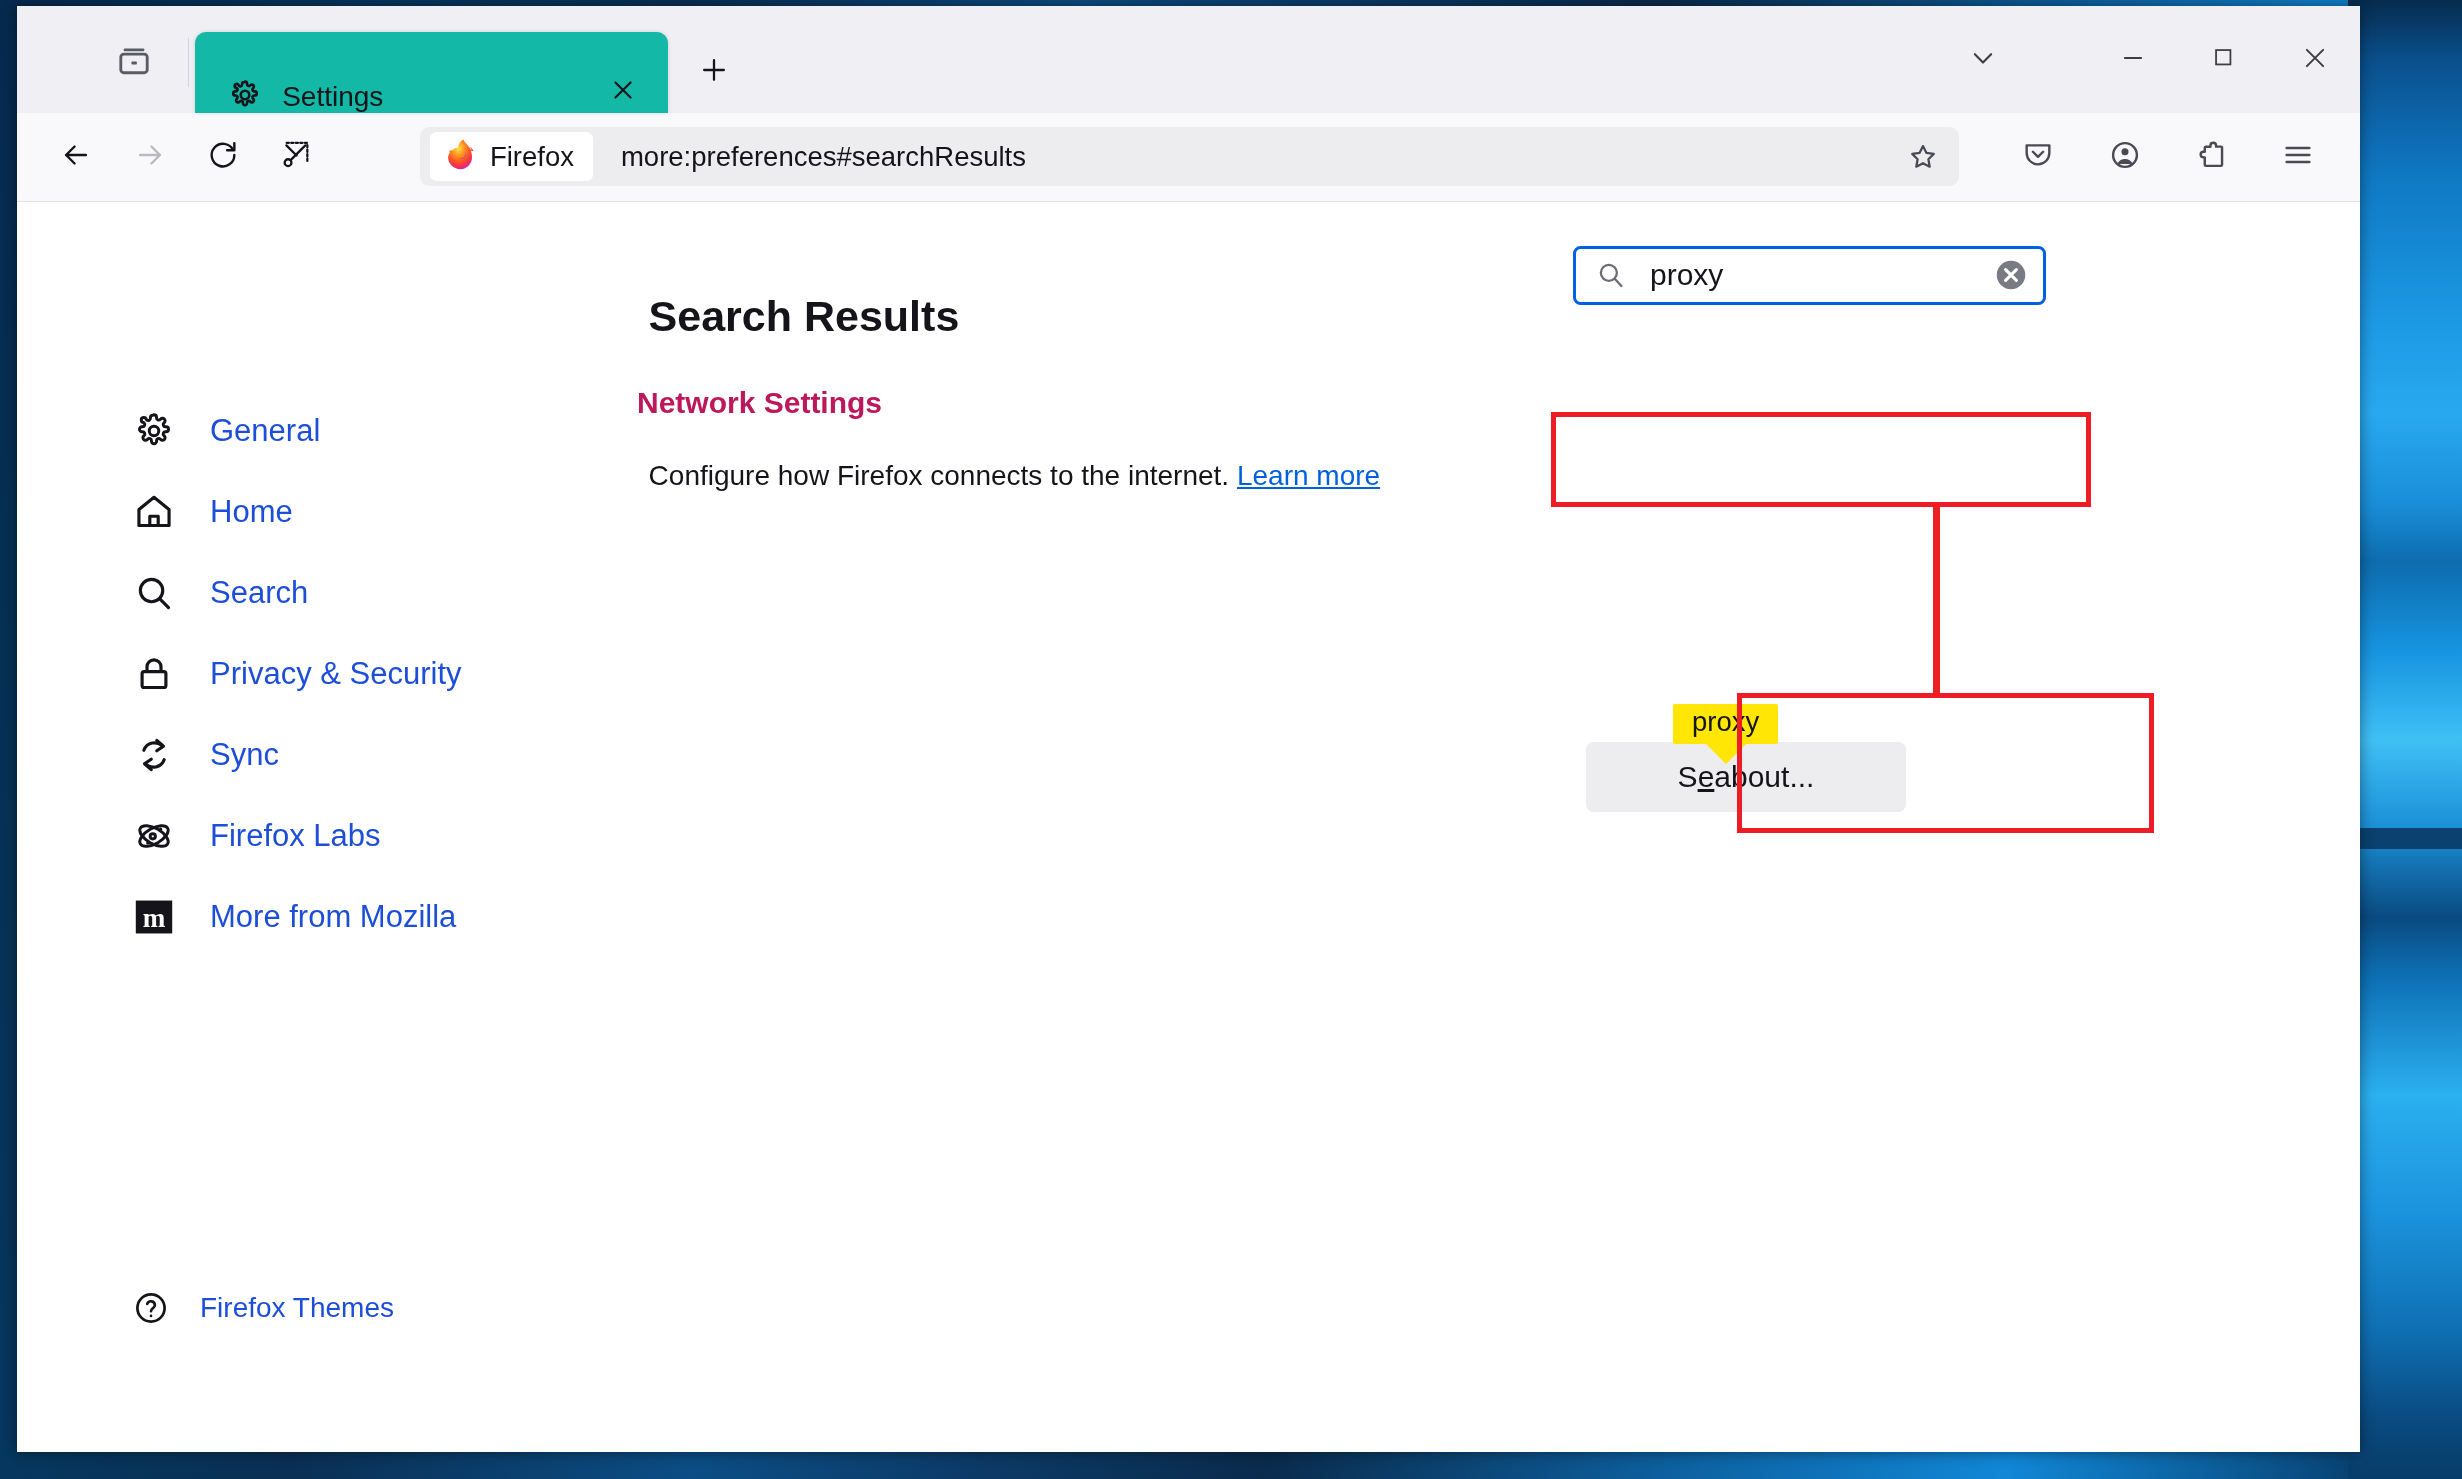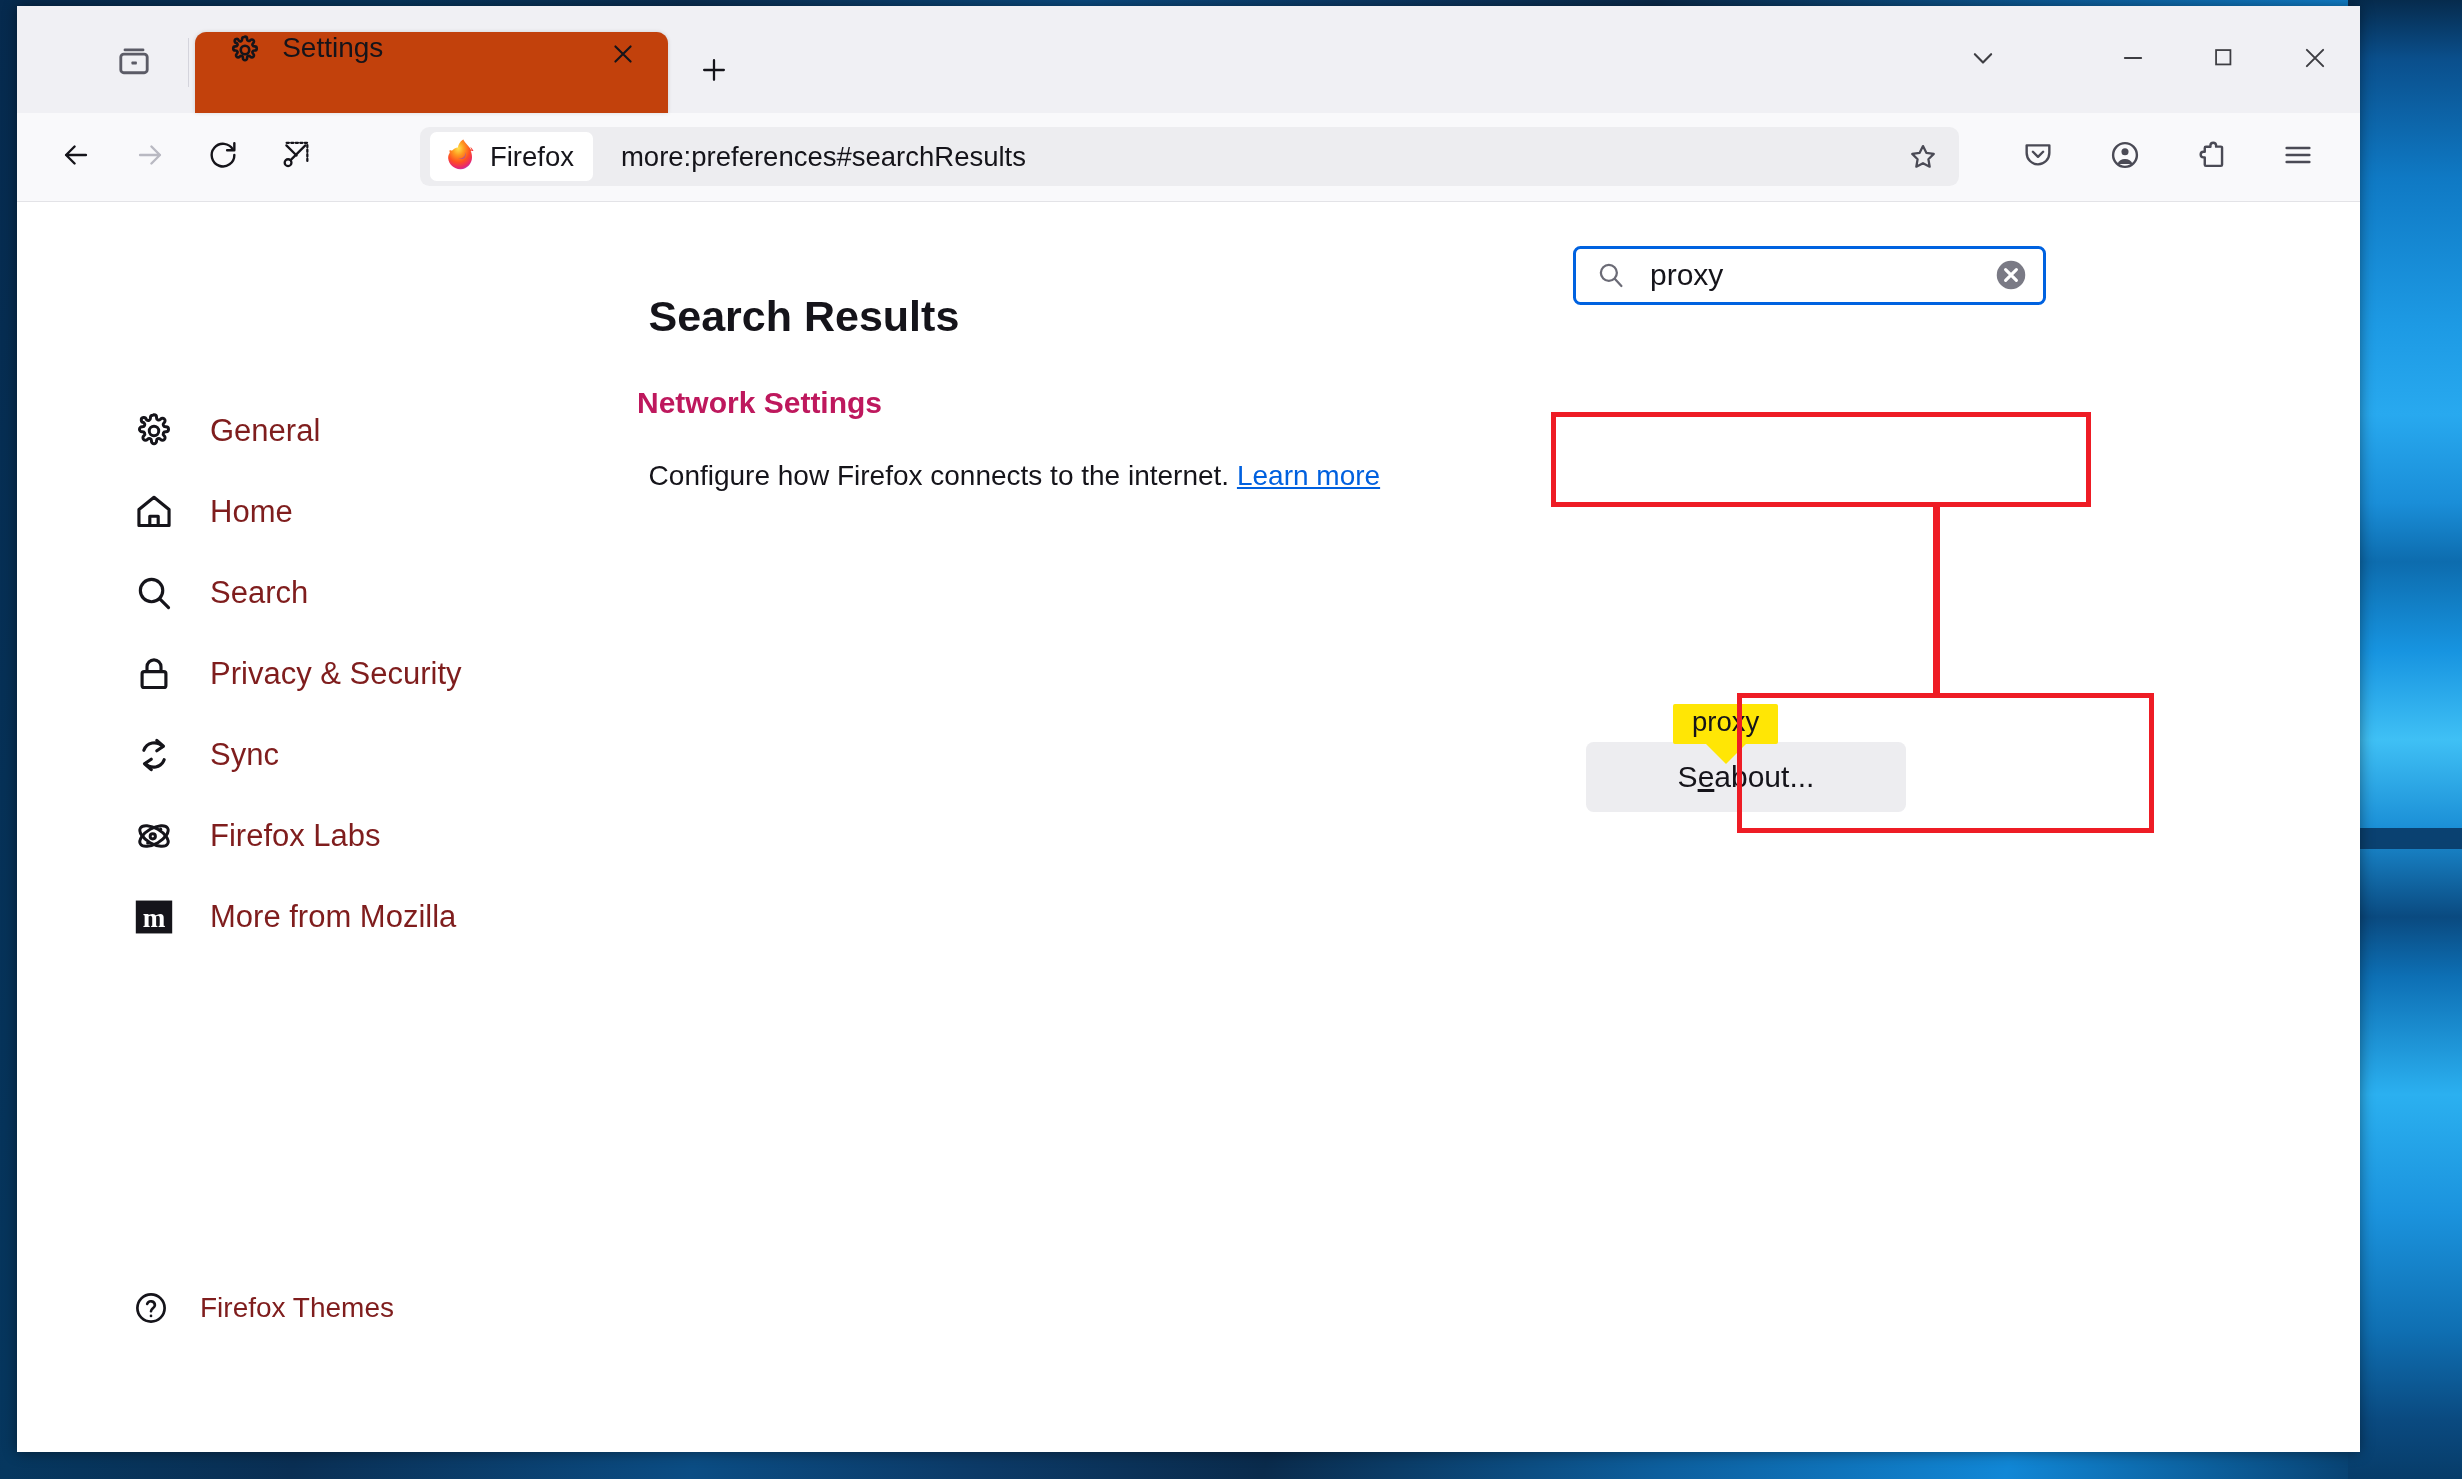--- a/index.html
+++ b/index.html
@@ -77,25 +77,25 @@
   }
   .tabstrip-sep {
     width: 1.9px; height: 49px;
     background: #d4d4dc;
     margin: 0 5.7px 25.6px 24.6px;
   }
   .tab {
     position: relative;
     width: 473px;
     height: 81px;
-    background: #c2410c;
+    background: #14b8a6;
     border-radius: 11.4px 11.4px 0 0;
     box-shadow: 0 0 4.7px rgba(0,0,0,.13);
     display: flex;
-    align-items: flex-start;
+    align-items: flex-end;
     padding: 0 23px 0 32px;
     box-sizing: border-box;
   }
   .tab-favicon { width: 36px; height: 36px; flex: none; margin-right: 19px; display:flex; align-items:center; justify-content:center;}
   .tab-title {
     flex: 1;
     font-size: 28px;
     color: #15141a;
     white-space: nowrap;
     overflow: hidden;
@@ -204,21 +204,21 @@
     box-sizing: border-box;
   }
   .side-item {
     display: flex;
     align-items: center;
     height: 81px;
     padding-left: 115px;
     gap: 34px;
   }
   .side-icon { width: 44px; height: 44px; flex: none; display:flex; align-items:center; justify-content:center; }
-  .side-label { font-size: 31px; color: #7f1d1d; }
+  .side-label { font-size: 31px; color: #1d4ed8; }
   #sidebar-bottom {
     position: absolute;
     left: 0; right: 0;
     bottom: 104px;
   }
   #sidebar-bottom .side-item { height: 80px; padding-left: 115px; gap: 30px; }
   #sidebar-bottom .side-icon { width: 38px; height: 38px; }
   #sidebar-bottom .side-label { font-size: 28px; }
 
   

